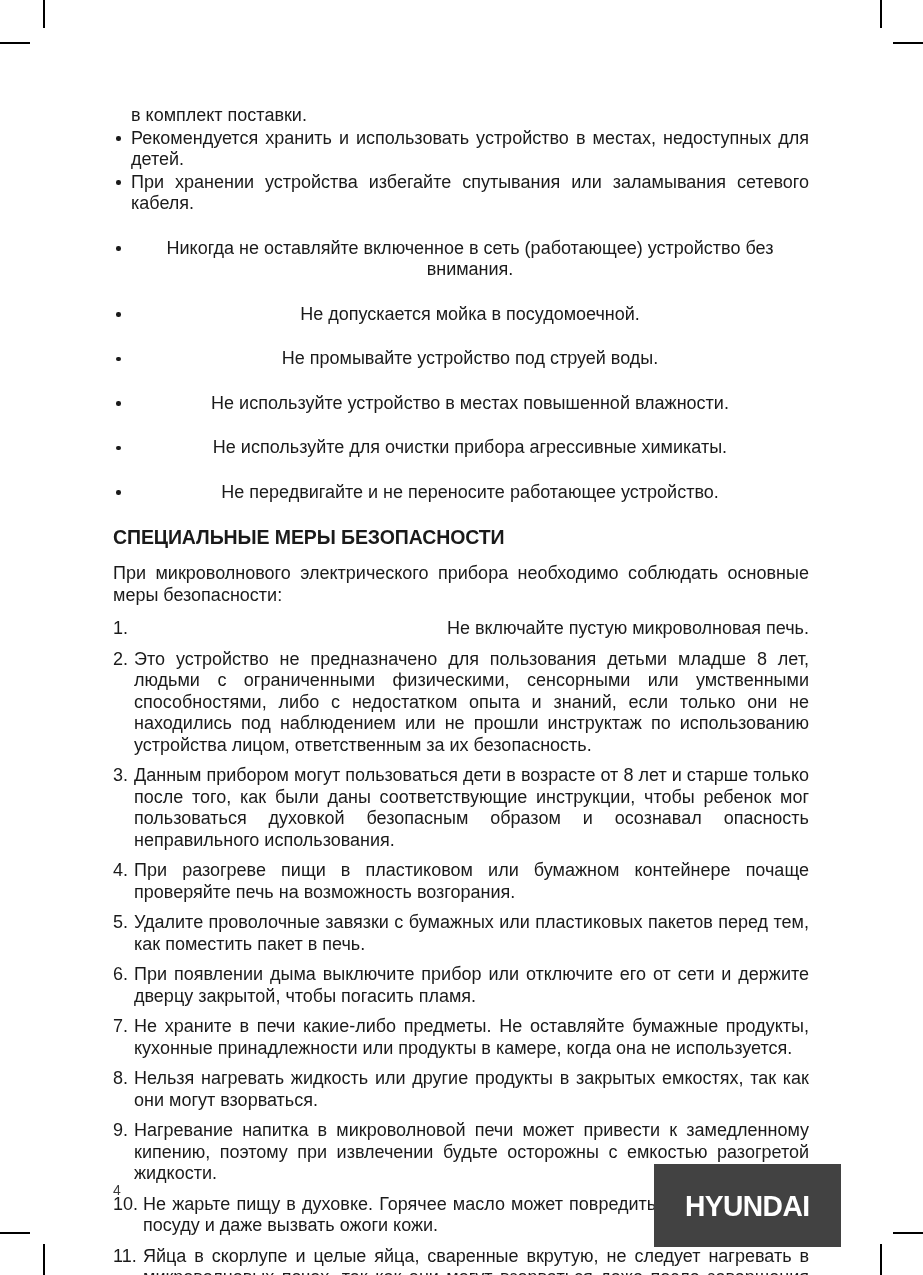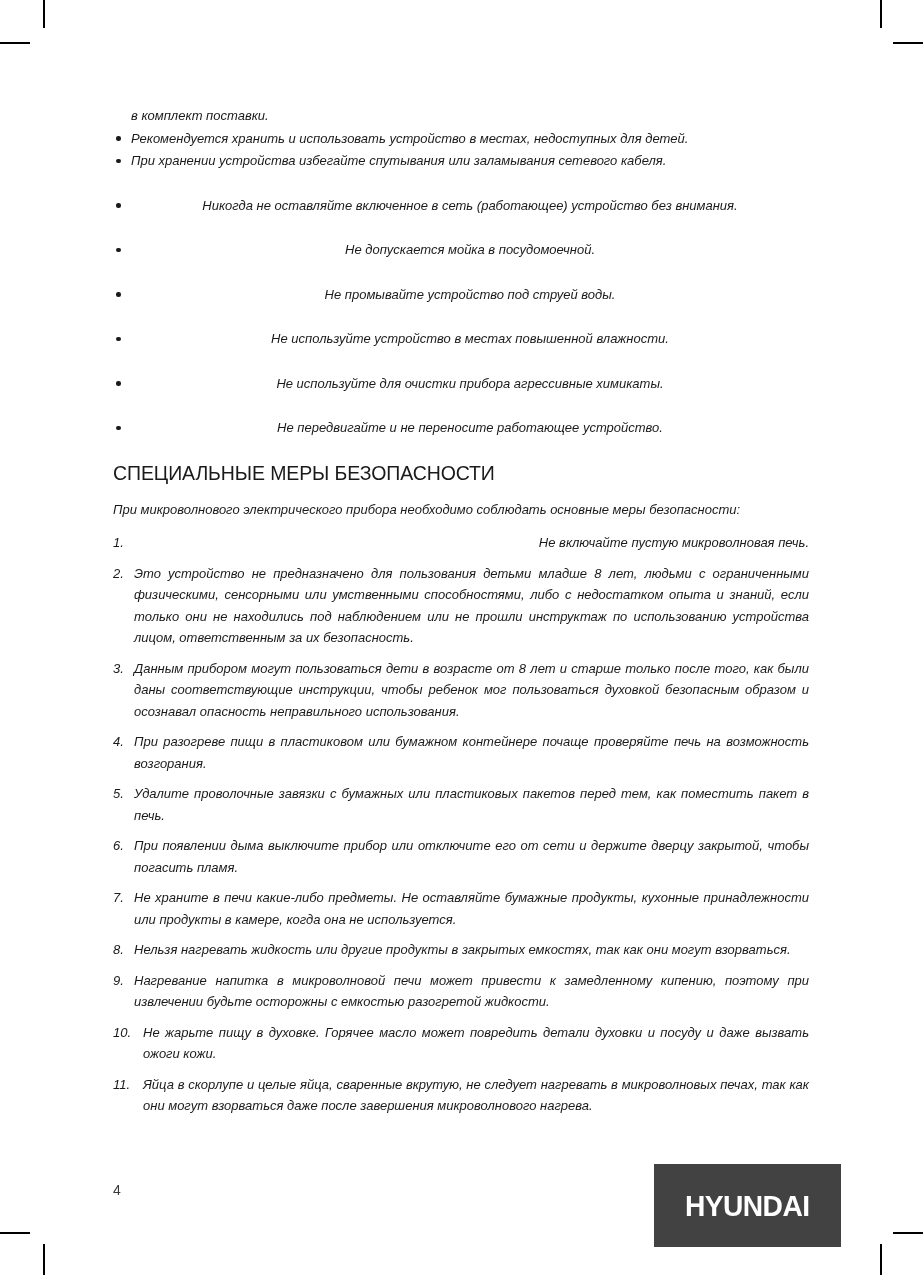--- a/index.html
+++ b/index.html
@@ -32,26 +32,25 @@
 
   
   .content {
     position: absolute;
     left: 113px;
     top: 105px;
     width: 696px;
   }
 
   .body-text {
-    font-size: 13px;
+    font-size: 18px;
     line-height: 21.5px;
     text-align: justify;
     text-justify: inter-word;
     margin: 0;
-    font-style: italic;
   }
 
   
   .continuation {
     padding-left: 18px;
     margin-bottom: 1px;
   }
 
   
   .bullet-list {
@@ -77,21 +76,21 @@
     display: block;
     text-align: justify;
     text-justify: inter-word;
   }
   
   .bullet-item.single .bullet-text { text-align: center; margin-top: 23px; }
 
   
   .section-heading {
     font-size: 19.5px;
-    font-weight: normal;
+    font-weight: bold;
     letter-spacing: -0.1px;
     margin: 22px 0 14px 0;
     line-height: 24px;
     text-align: left;
   }
 
   .intro-paragraph {
     margin: 0 0 12px 0;
   }
 

